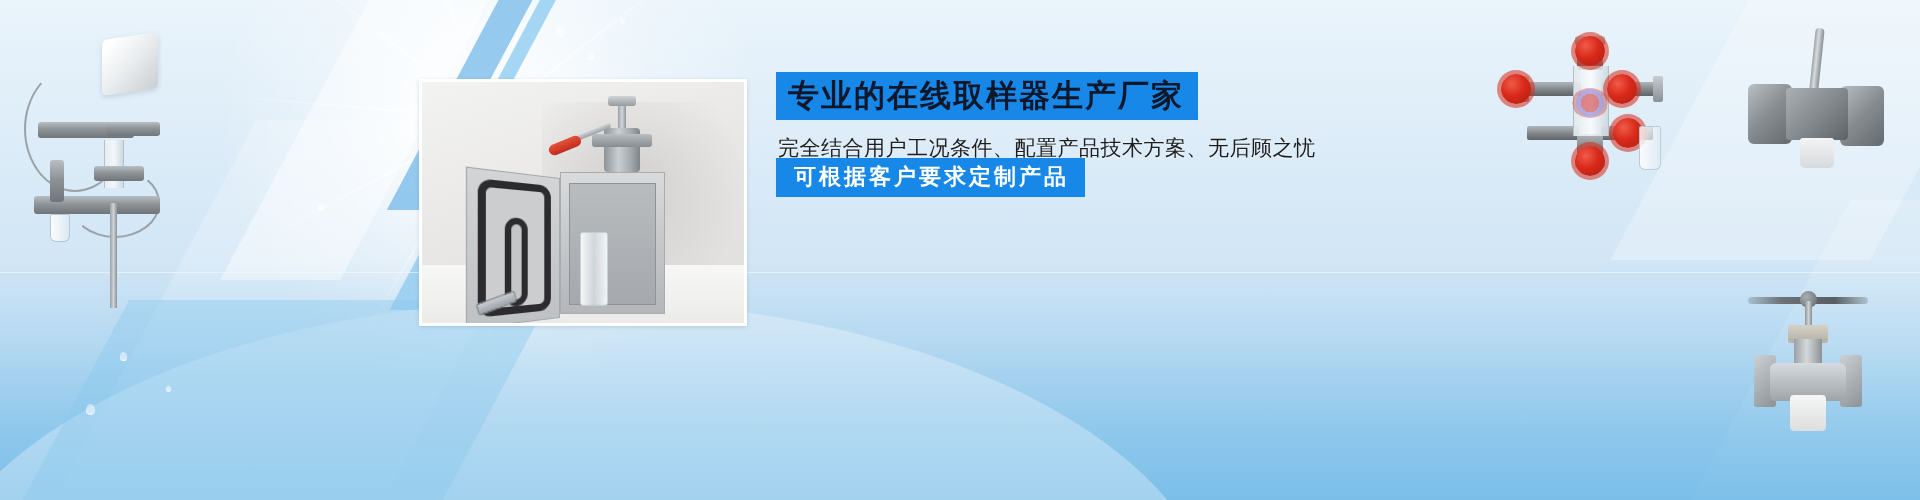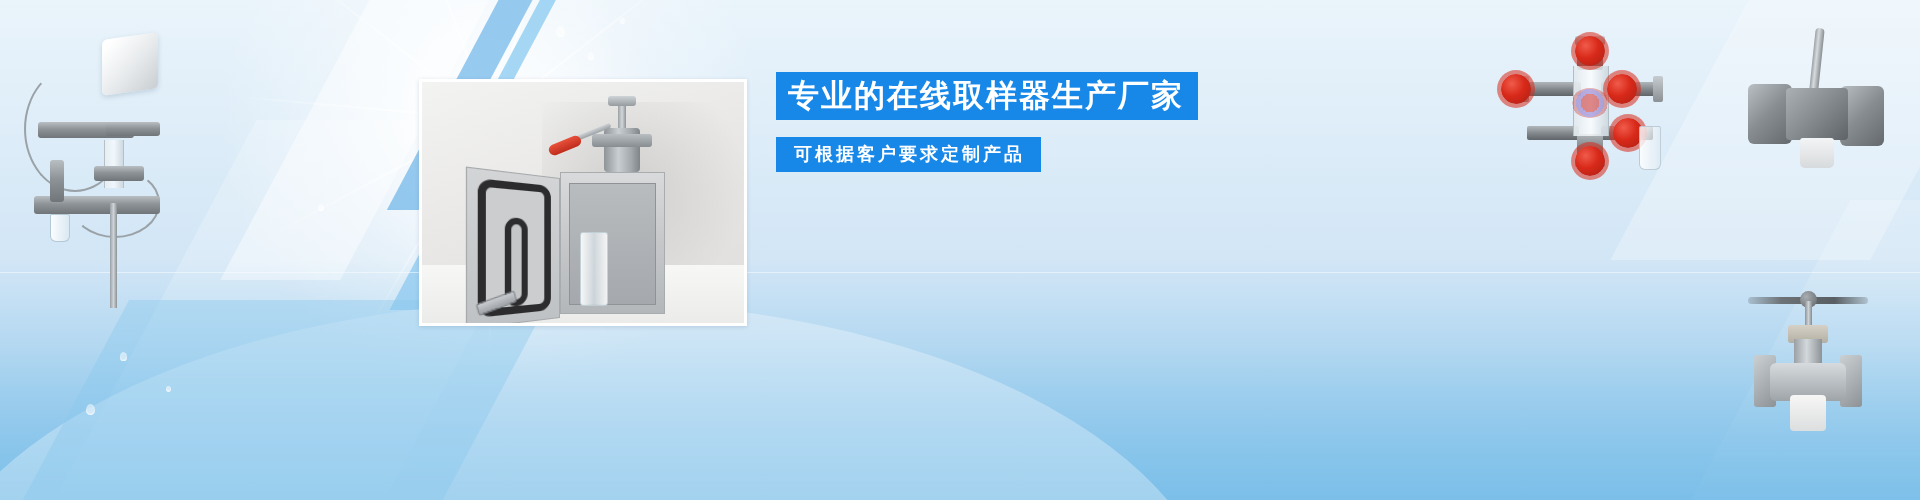--- a/index.html
+++ b/index.html
@@ -352,47 +352,46 @@
     color: #17181a;
     letter-spacing: 2px;
     line-height: 1.1;
     white-space: nowrap;
     margin: 0 0 10px 2px;
     text-shadow: 0 1px 1px rgba(255,255,255,0.6);
   }
   .headline-bar {
     display: inline-block;
     background: #1787e8;
-    color: #ffffff;
+    color: #0f172a;
     font-size: 31px;
     font-weight: 700;
     letter-spacing: 2px;
     line-height: 1;
     padding: 8px 14px 9px 12px;
     white-space: nowrap;
   }
   .subline {
     font-size: 21px;
     color: #1c1d1f;
     letter-spacing: 0.5px;
     line-height: 1;
     white-space: nowrap;
     margin: 17px 0 0 2px;
     text-shadow: 0 1px 1px rgba(255,255,255,0.55);
   }
   .cta-bar {
     display: inline-block;
     background: #1787e8;
     color: #ffffff;
-    font-size: 18px;
+    font-size: 22px;
     font-weight: 600;
     letter-spacing: 3px;
     line-height: 1;
     padding: 8px 16px 9px 18px;
-    margin-top: 17px;
     white-space: nowrap;
   }
   .english-copy {
     margin: 12px 0 0 3px;
     width: 404px;
     font-family: "Liberation Serif", "DejaVu Serif", serif;
     font-size: 8.5px;
     line-height: 1.62;
     letter-spacing: 0.18px;
     color: #5d6a78;
@@ -539,20 +538,21 @@
     <div class="gv-body"></div>
     <div class="gv-cap"></div>
   </div>
 
   <div class="text-block">
 
     <div>
       <span class="headline-bar">专业的在线取样器生产厂家</span>
     </div>
 
+    <div class="subline">完全结合用户工况条件、配置产品技术方案、无后顾之忧</div>
 
     <div>
       <span class="cta-bar">可根据客户要求定制产品</span>
     </div>
 
   </div>
 
 
 </div>
 

